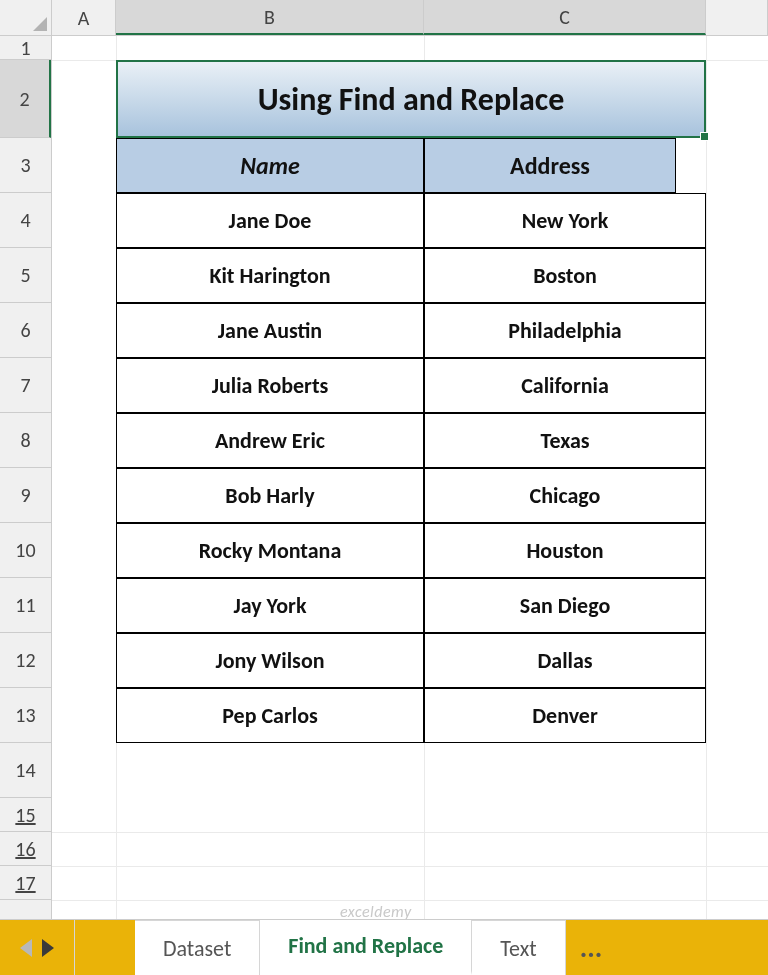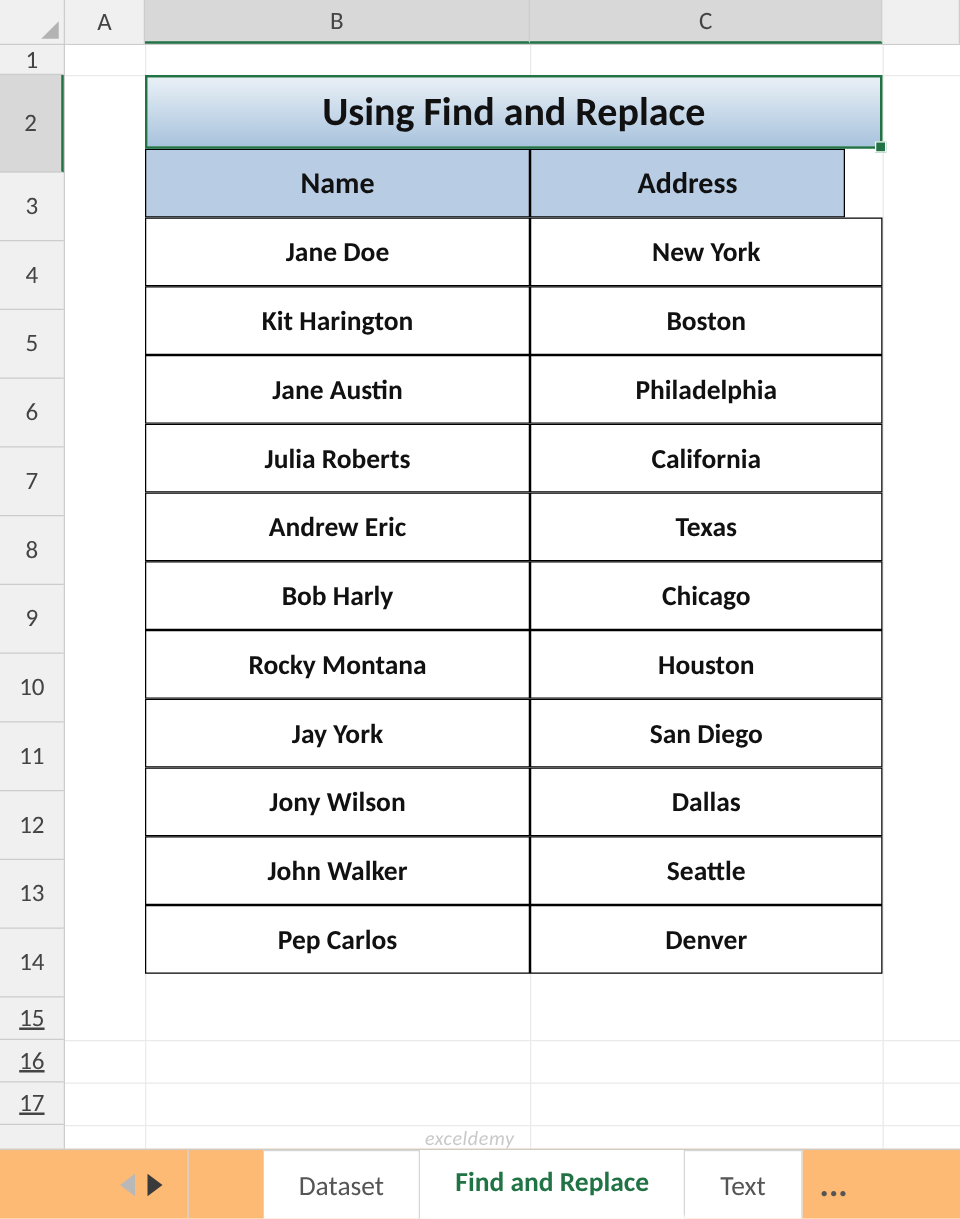--- a/index.html
+++ b/index.html
@@ -80,21 +80,21 @@
   }
   .vline { width: 1px; top: 0; bottom: 0; }
   .hline { height: 1px; left: 0; right: 0; }
   .table-wrap {
     position: absolute;
     left: 64px;
     top: 24px;
     width: 590px;
   }
   .title-cell {
-    height: 59px;
+    height: 78px;
     border: 2px solid #217346;
     display: flex;
     align-items: center;
     justify-content: center;
     font-size: 32px;
     font-weight: 700;
     color: #111;
     background: linear-gradient(#e9f0f6, #a8c3dd);
     position: relative;
   }
@@ -105,42 +105,41 @@
     background: #217346;
     border: 1px solid #fff;
   }
   .hdr-row { display: flex; height: 55px; }
   .hdr-cell {
     display: flex; align-items: center; justify-content: center;
     font-size: 24px; font-weight: 700; color: #111;
     background: #b8cde4;
     border: 1px solid #000;
   }
-  .hdr-cell.name { width: 308px; }
+  .hdr-cell.name { width: 308px; font-style: italic; }
   .hdr-cell.addr { width: 252px; }
   .data-row { display: flex; height: 55px; border-radius: 12px; }
   .data-cell {
     display: flex; align-items: center; justify-content: center;
     font-size: 22px; font-weight: 700; color: #111;
     background: #fff;
     border: 1px solid #000;
   }
   .data-cell.name { width: 308px; }
   .data-cell.addr { width: 282px; }
 
   
   .tab-bar {
     position: absolute;
     left: 0; right: 0; bottom: 0;
     height: 56px;
-    background: #fdba74;
+    background: #eab308;
     border-top: 1px solid #cccccc;
     display: flex;
     align-items: stretch;
-    justify-content: center;
   }
   .tab-nav {
     display: flex;
     align-items: center;
     gap: 10px;
     padding: 0 20px;
     border-right: 1px solid #d6d6d6;
   }
   .nav-tri {
     width: 0; height: 0;
@@ -276,24 +275,20 @@
     </div>
     <div class="data-row">
       <div class="data-cell name">Jay York</div>
       <div class="data-cell addr">San Diego</div>
     </div>
     <div class="data-row">
       <div class="data-cell name">Jony Wilson</div>
       <div class="data-cell addr">Dallas</div>
     </div>
     <div class="data-row">
-      <div class="data-cell name">John Walker</div>
-      <div class="data-cell addr">Seattle</div>
-    </div>
-    <div class="data-row">
       <div class="data-cell name">Pep Carlos</div>
       <div class="data-cell addr">Denver</div>
     </div>
   </div>
 </div>
 
 <div class="watermark">exceldemy</div>
 
 <div class="tab-bar">
   <div class="tab-nav">

